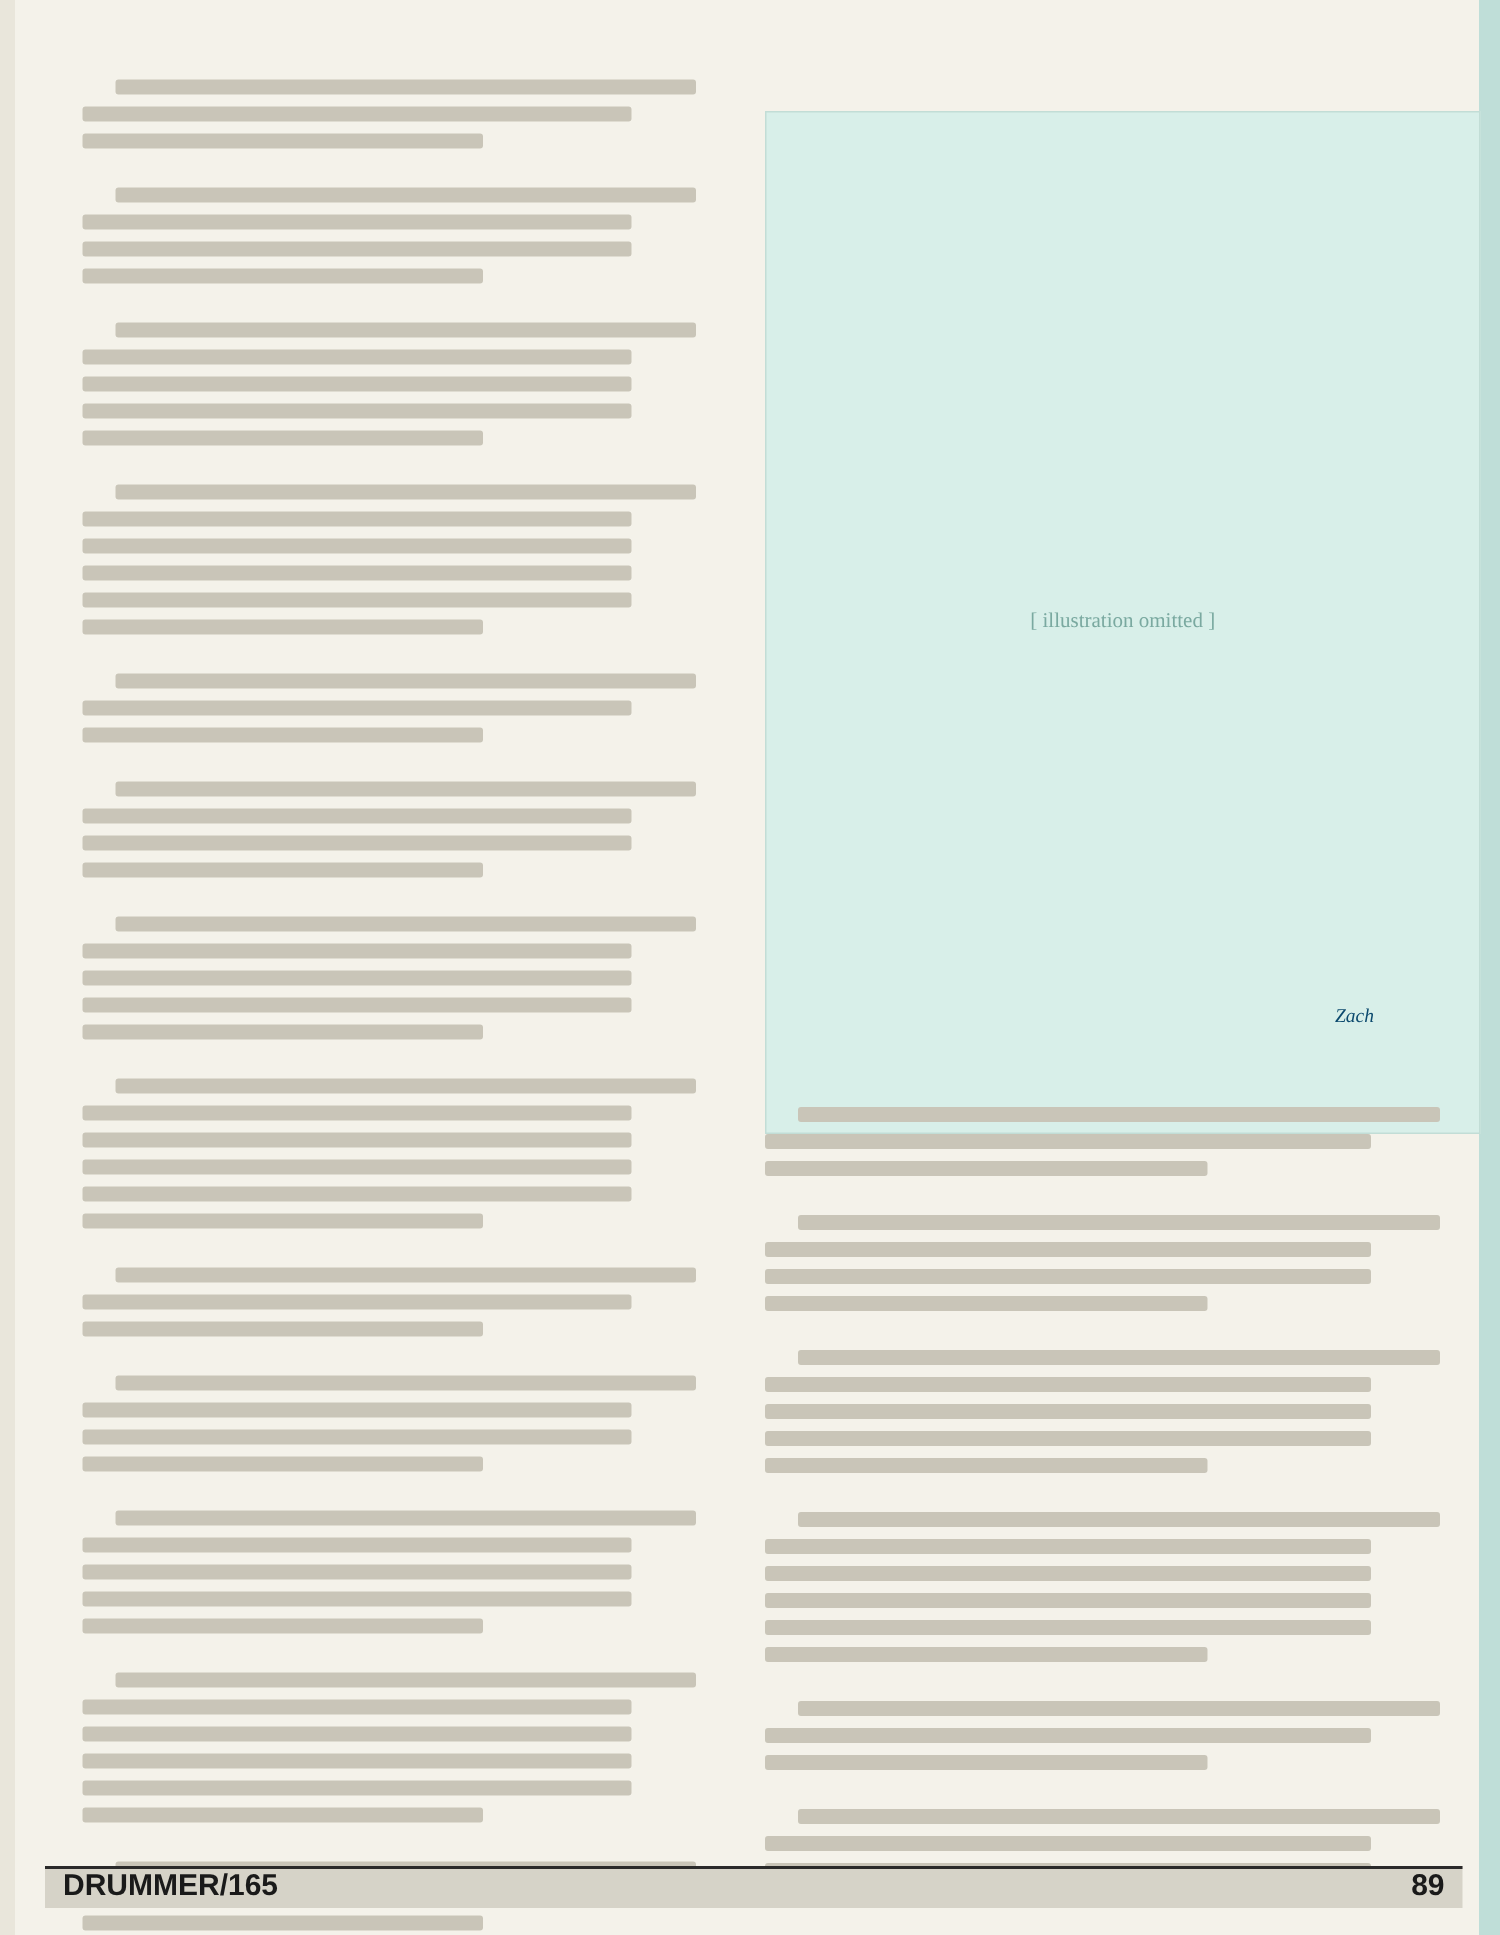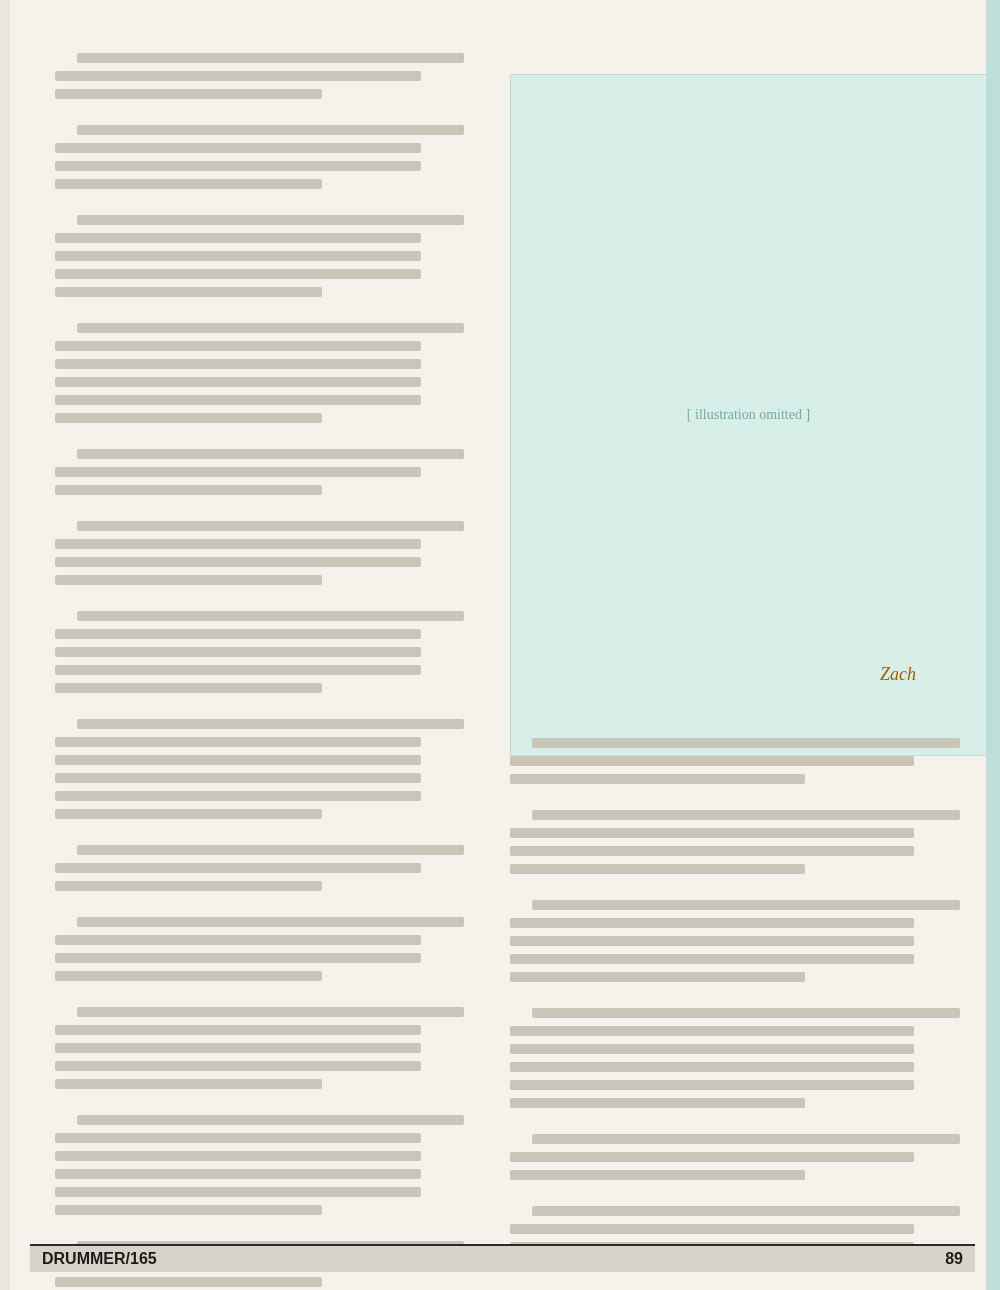--- a/index.html
+++ b/index.html
@@ -15,35 +15,35 @@
   .page{position:absolute;left:40px;top:30px;right:30px;bottom:60px;}
 
   
   .col-left{position:absolute;left:15px;top:15px;width:430px;bottom:0;}
   .illustration{
     position:absolute;left:470px;top:0;width:475px;height:680px;
     background:#d8efe9;border:1px solid #c2ddd6;
     display:flex;align-items:center;justify-content:center;
     color:#7aa9a0;font-family:Liberation Serif, serif;font-size:14px;margin-top:44px;
   }
-  .signature{position:absolute;right:70px;bottom:70px;color:#a16207;font-style:italic;font-size:18px;}
+  .signature{position:absolute;right:70px;bottom:70px;color:#0c4a6e;font-style:italic;font-size:13px;}
   .col-right{position:absolute;left:470px;top:700px;width:475px;bottom:0;}
 
   
   .line{height:10px;background:#c9c5b8;border-radius:2px;margin:8px 0;}
   .line.short{width:62%;}
   .line.med{width:85%;}
   .line.indent{margin-left:22px;width:90%;}
   .para-gap{height:10px;}
 
   .footer{
     position:absolute;left:30px;right:25px;bottom:18px;height:26px;
-    background:#d6d3c8;display:flex;align-items:center;justify-content:space-between;
+    background:#d6d3c8;display:flex;align-items:flex-start;justify-content:space-between;
     padding:0 12px;font-family:"Liberation Sans",sans-serif;font-weight:bold;
-    font-size:16px;color:#1a1a1a;border-top:2px solid #2a2a2a;
+    font-size:20px;color:#1a1a1a;border-top:2px solid #2a2a2a;
   }
 </style>
 </head>
 <body>
 
 <div class="left-strip"></div>
 <div class="edge-strip"></div>
 
 <div class="page">
 

